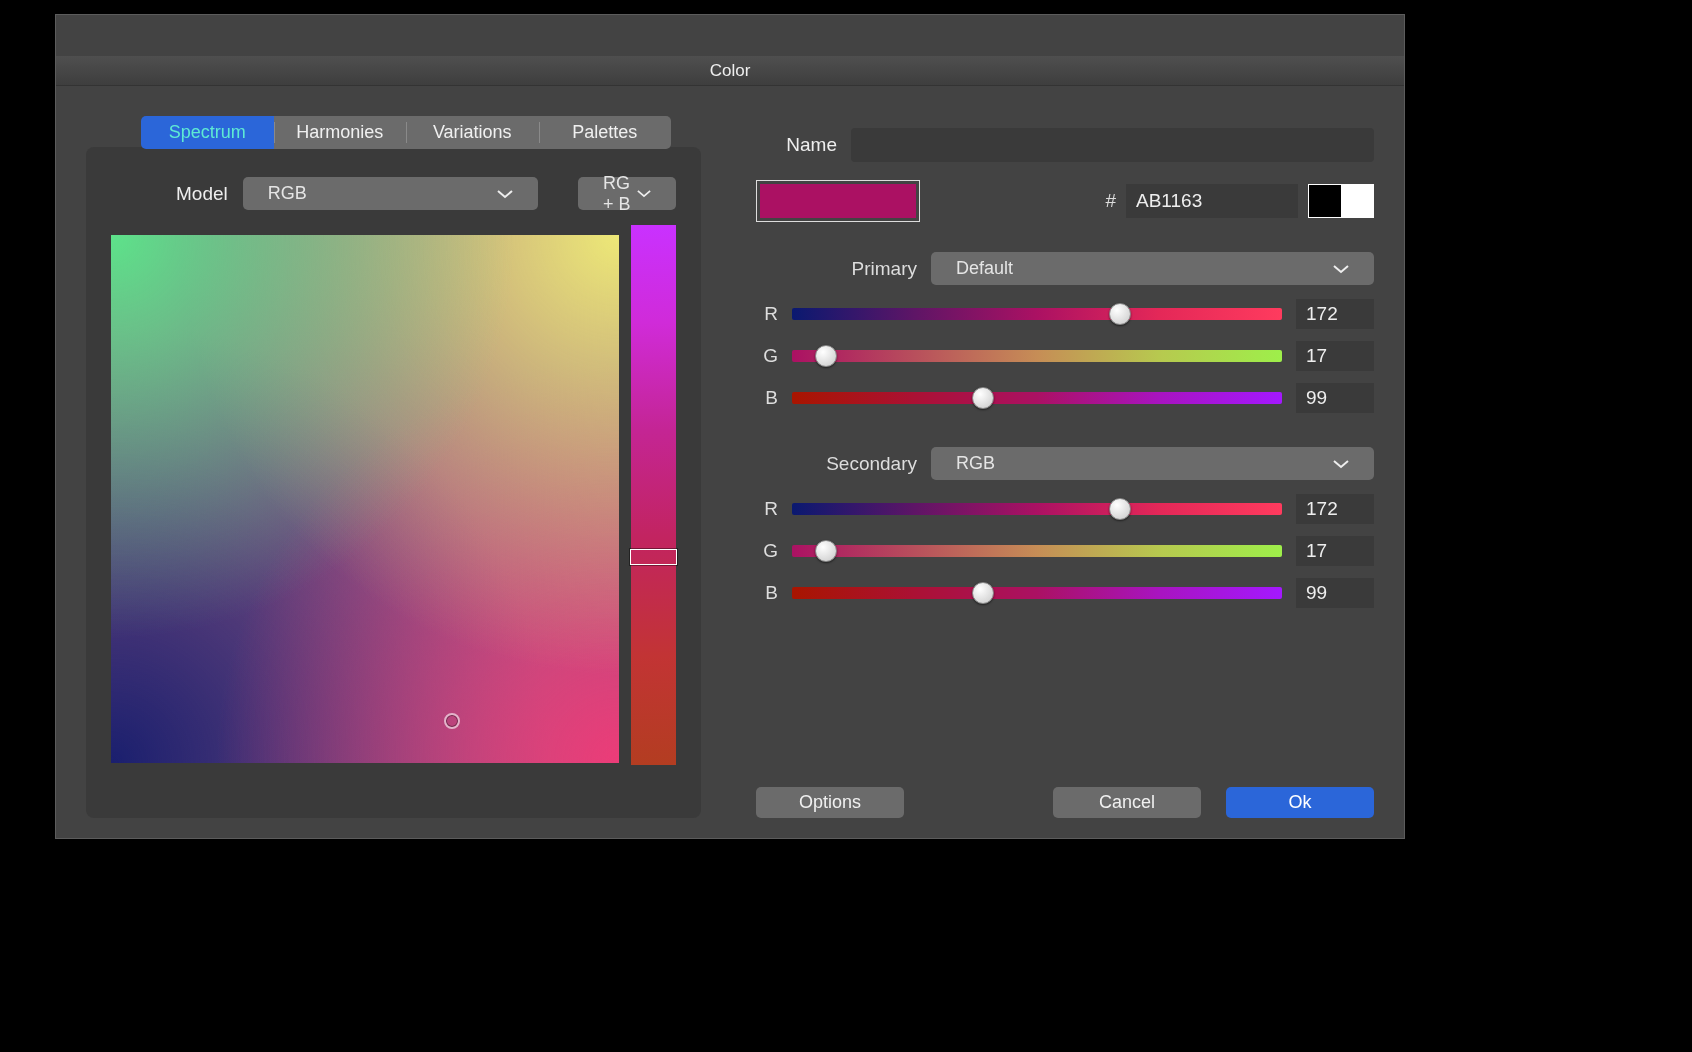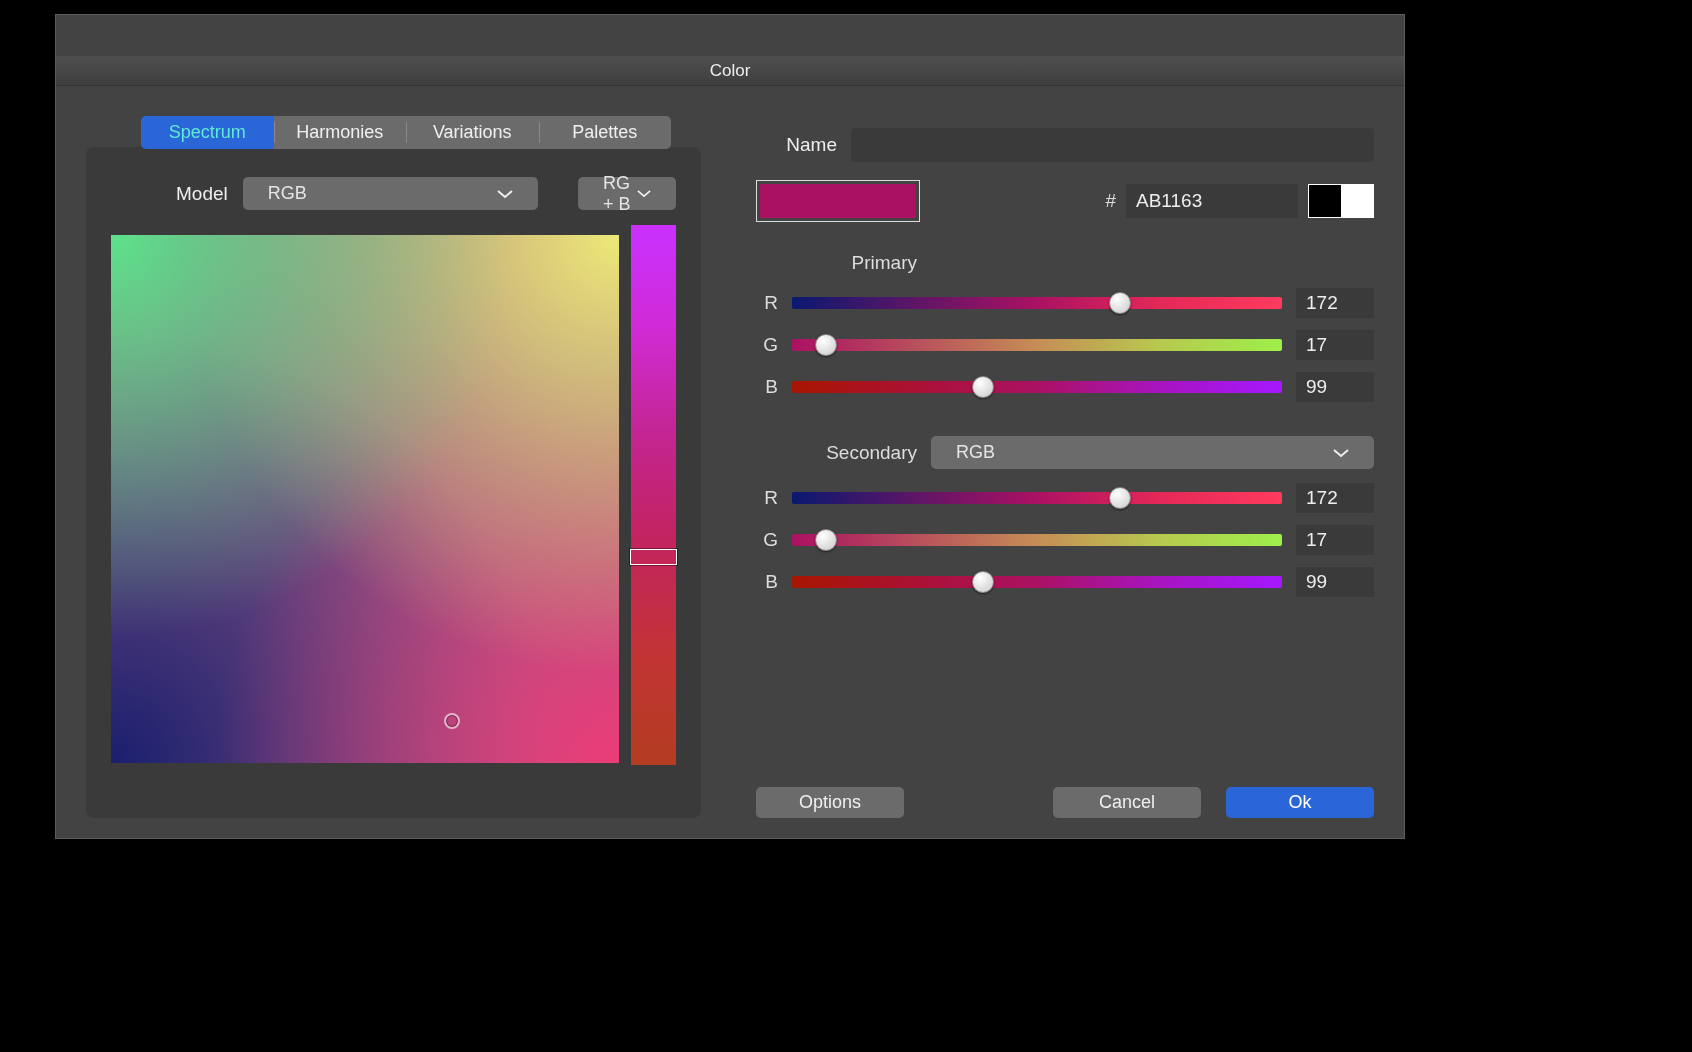--- a/index.html
+++ b/index.html
@@ -405,20 +405,28 @@
           <input class="hex-input" value="AB1163" style="">
           <div class="bw-swatches">
             <div class="black-swatch"></div>
             <div class="white-swatch"></div>
           </div>
         </div>
       </div>
 
       <div class="section-select-row">
         <div class="section-label">Primary</div>
+        <div class="select section-select">
+          <span>Default</span>
+          <span class="chev">
+            <svg width="16" height="10" viewBox="0 0 16 10">
+                <path d="M1 2 L8 8 L15 2" stroke="#eee" stroke-width="2" fill="none"></path>
+              </svg>
+          </span>
+        </div>
       </div>
 
       <div class="slider-row">
         <div class="slider-label">R</div>
         <div class="slider-track slider-r">
           <div class="slider-thumb" style="left:67%"></div>
         </div>
         <input class="slider-value" value="172" style="">
       </div>
       <div class="slider-row">

